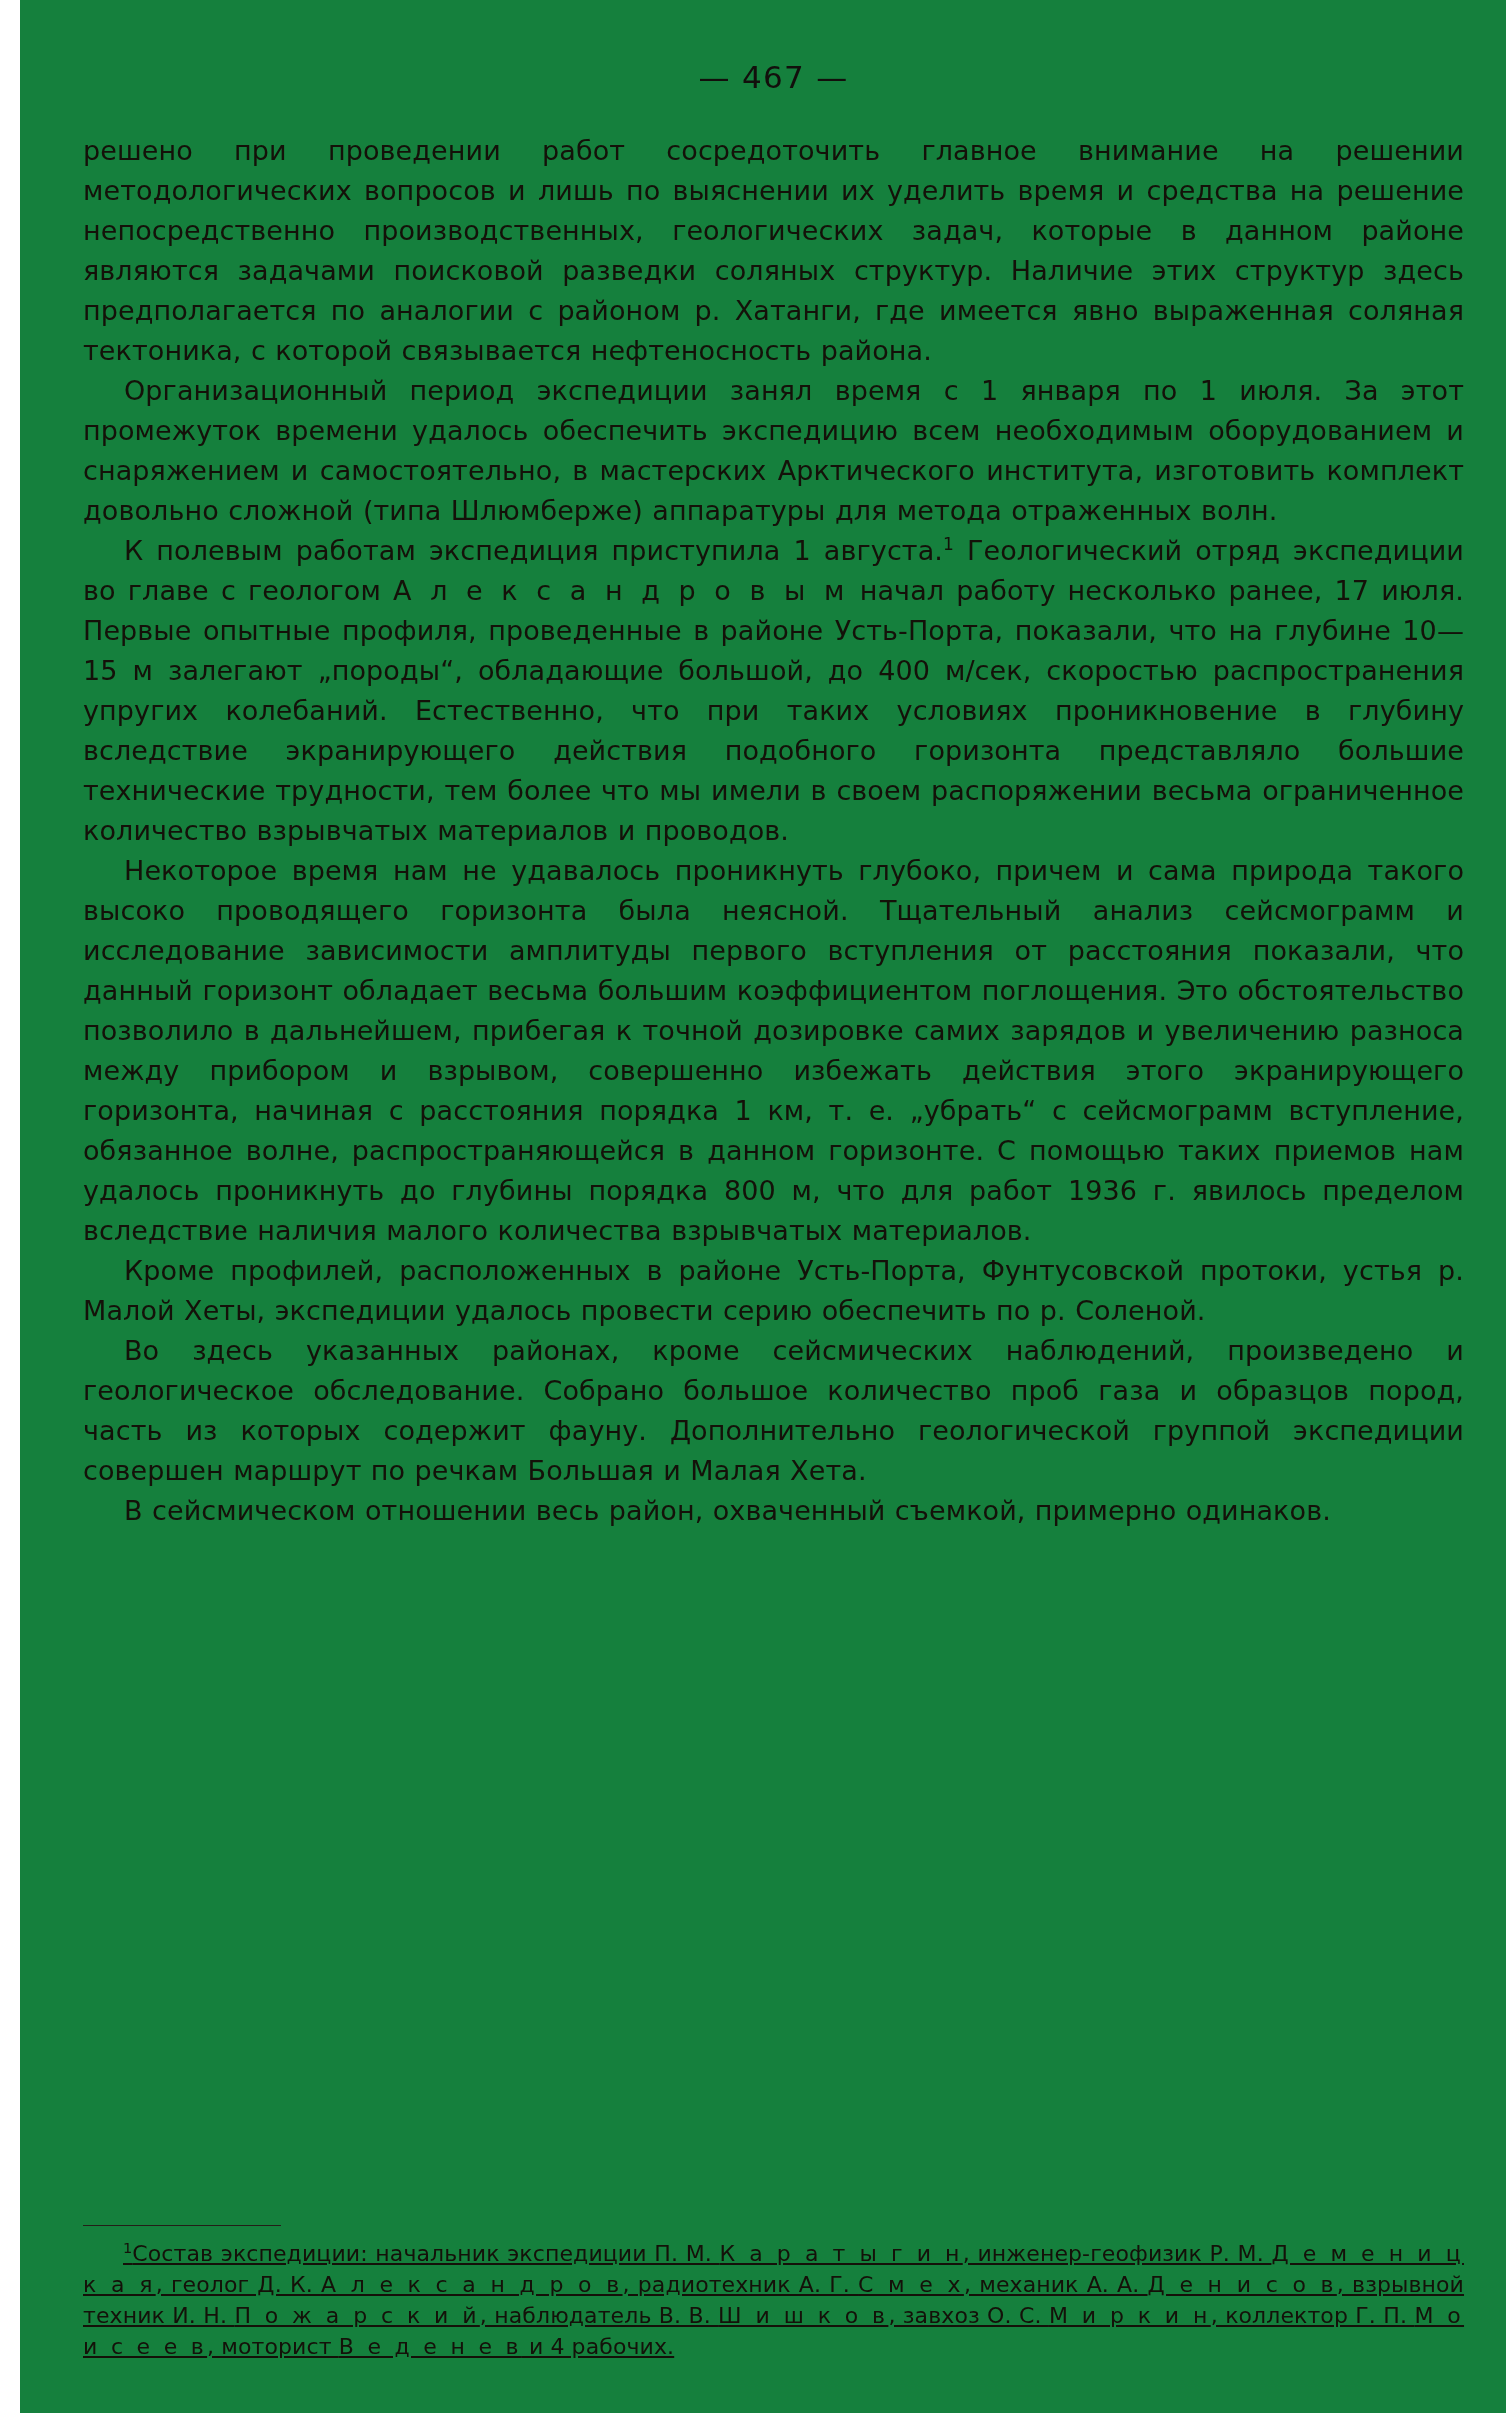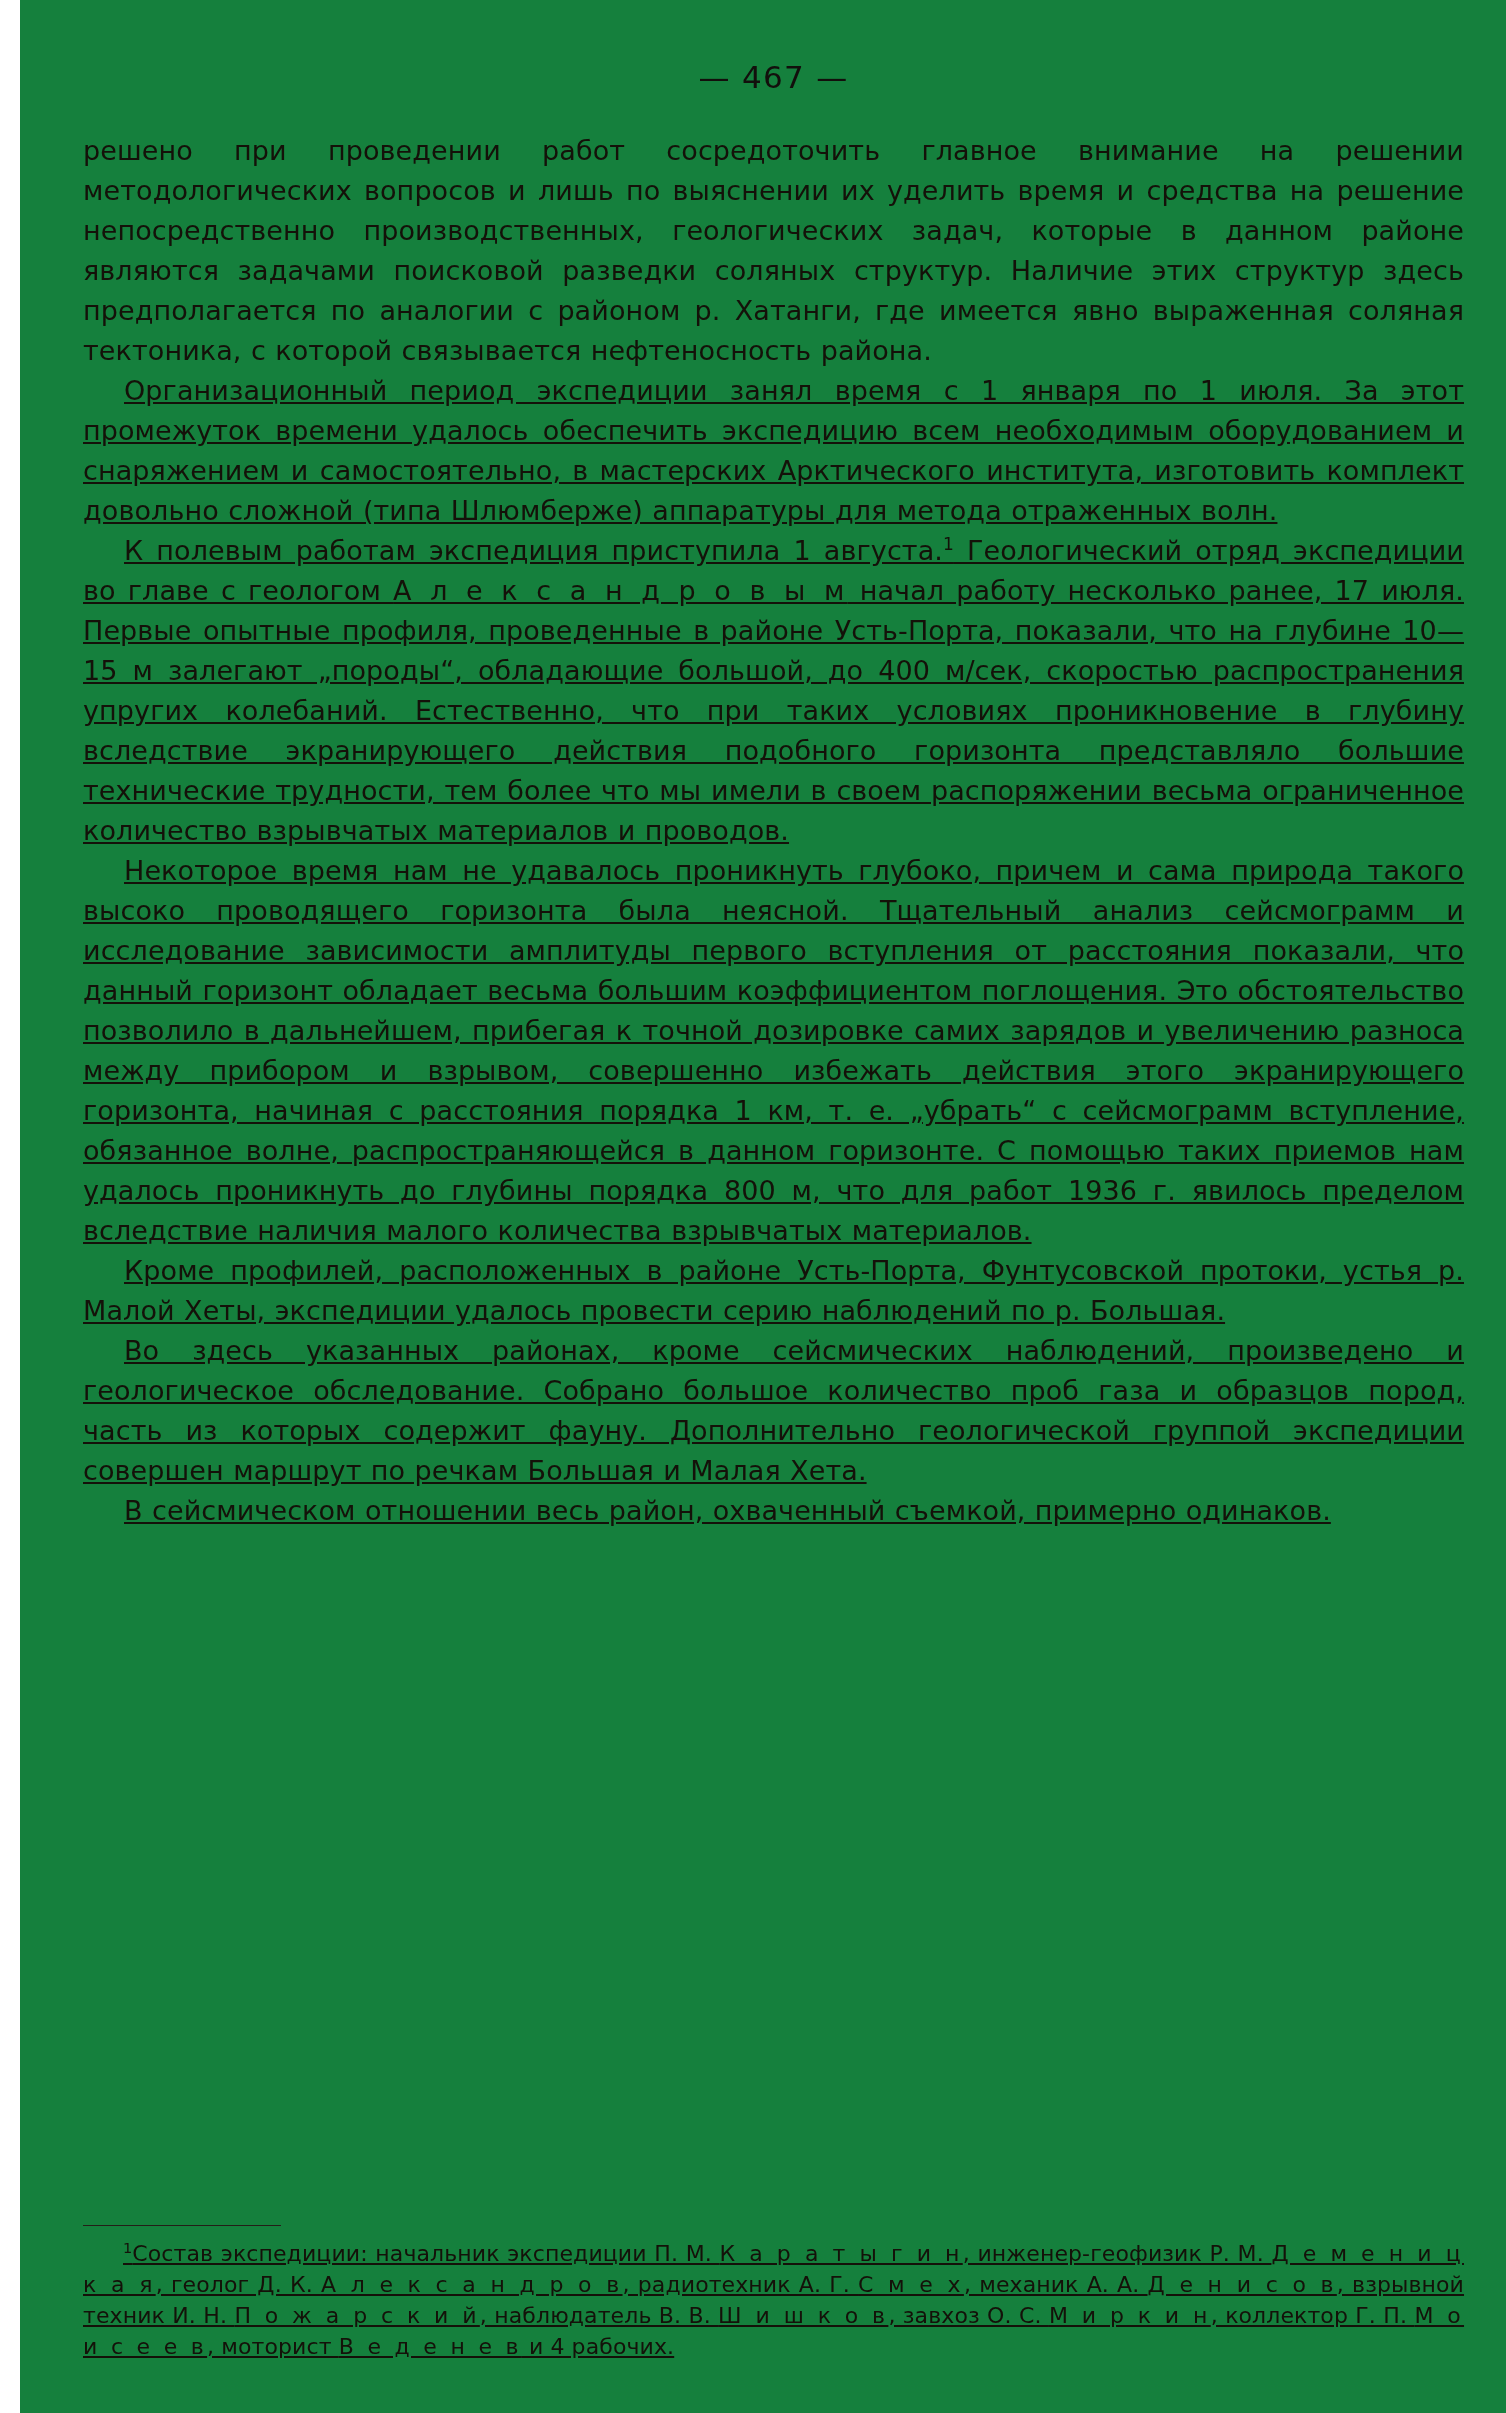--- a/index.html
+++ b/index.html
@@ -35,21 +35,20 @@
     letter-spacing: 0.1px;
     word-spacing: 0.7px;
     color: #141109;
   }
   .body-text p {
     margin: 0;
     text-indent: 0;
   }
   .body-text p.indent {
     text-indent: 41px;
-    text-decoration: underline;
   }
   sup {
     font-size: 17px;
     vertical-align: super;
     line-height: 0;
   }
   .spaced {
     letter-spacing: 3.3px;
   }
   .footnote-rule {
@@ -92,21 +91,21 @@
   <div class="body-text">
 
     <p>решено при проведении работ сосредоточить главное внимание на решении методологических вопросов и лишь по выяснении их уделить время и средства на решение непосредственно производственных, геологических задач, которые в данном районе являются задачами поисковой разведки соляных структур. Наличие этих структур здесь предполагается по аналогии с районом р. Хатанги, где имеется явно выраженная соляная тектоника, с которой связывается нефтеносность района.</p>
 
     <p class="indent">Организационный период экспедиции занял время с 1 января по 1 июля. За этот промежуток времени удалось обеспечить экспедицию всем необходимым оборудованием и снаряжением и самостоятельно, в мастерских Арктического института, изготовить комплект довольно сложной (типа Шлюмберже) аппаратуры для метода отраженных волн.</p>
 
     <p class="indent"><span>К полевым работам экспедиция приступила 1 августа.</span><sup>1</sup><span> Геологический отряд экспедиции во главе с геологом </span><span class="spaced">А л е к с а н д р о в ы м</span><span> начал работу несколько ранее, 17 июля. Первые опытные профиля, проведенные в районе Усть-Порта, показали, что на глубине 10—15 м залегают „породы“, обладающие большой, до 400 м/сек, скоростью распространения упругих колебаний. Естественно, что при таких условиях проникновение в глубину вследствие экранирующего действия подобного горизонта представляло большие технические трудности, тем более что мы имели в своем распоряжении весьма ограниченное количество взрывчатых материалов и проводов.</span></p>
 
     <p class="indent">Некоторое время нам не удавалось проникнуть глубоко, причем и сама природа такого высоко проводящего горизонта была неясной. Тщательный анализ сейсмограмм и исследование зависимости амплитуды первого вступления от расстояния показали, что данный горизонт обладает весьма большим коэффициентом поглощения. Это обстоятельство позволило в дальнейшем, прибегая к точной дозировке самих зарядов и увеличению разноса между прибором и взрывом, совершенно избежать действия этого экранирующего горизонта, начиная с расстояния порядка 1 км, т. е. „убрать“ с сейсмограмм вступление, обязанное волне, распространяющейся в данном горизонте. С помощью таких приемов нам удалось проникнуть до глубины порядка 800 м, что для работ 1936 г. явилось пределом вследствие наличия малого количества взрывчатых материалов.</p>
 
-    <p class="indent">Кроме профилей, расположенных в районе Усть-Порта, Фунтусовской протоки, устья р. Малой Хеты, экспедиции удалось провести серию наблюдений по р. Большая.</p>
+    <p class="indent">Кроме профилей, расположенных в районе Усть-Порта, Фунтусовской протоки, устья р. Малой Хеты, экспедиции удалось провести серию обеспечить по р. Соленой.</p>
 
     <p class="indent">Во здесь указанных районах, кроме сейсмических наблюдений, произведено и геологическое обследование. Собрано большое количество проб газа и образцов пород, часть из которых содержит фауну. Дополнительно геологической группой экспедиции совершен маршрут по речкам Большая и Малая Хета.</p>
 
     <p class="indent">В сейсмическом отношении весь район, охваченный съемкой, примерно одинаков.</p>
 
 
   </div>
 
   <div class="footnote-block">
     <hr class="footnote-rule">

